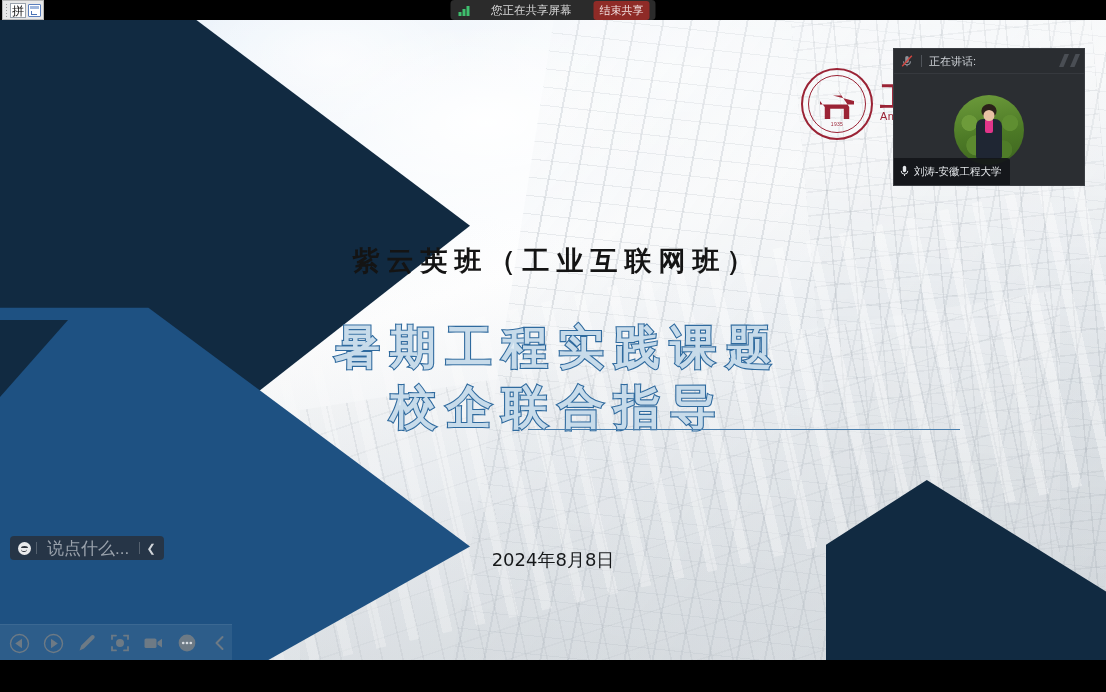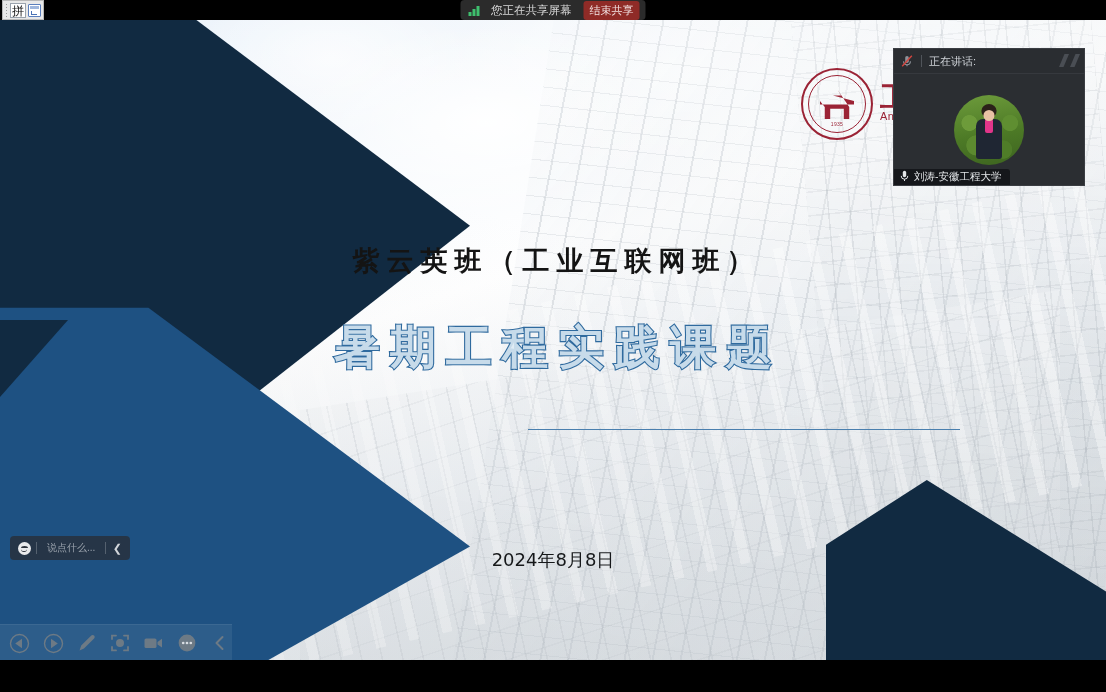--- a/index.html
+++ b/index.html
@@ -75,21 +75,21 @@
   #share-pill {
     position: absolute;
     left: 50%;
     transform: translateX(-50%);
     top: 0px;
     height: 20px;
     background: #2b2b2b;
     border-radius: 4px;
     display: flex;
     align-items: center;
-    gap: 12px;
+    gap: 22px;
     padding: 0 6px 0 8px;
     box-sizing: border-box;
   }
   .signal-icon {
     display: inline-flex;
     align-items: flex-end;
     gap: 1.5px;
     height: 11px;
   }
   .signal-icon i {
@@ -391,21 +391,21 @@
     width: 6px; height: 3px;
     border-bottom: 1.6px solid #2b313a;
     border-radius: 0 0 6px 6px;
   }
   #chat-divider, #chat-divider-2 {
     width: 1px; height: 12px;
     background: rgba(255,255,255,0.22);
   }
   #chat-placeholder {
     color: #9ba3ad;
-    font-size: 10px;
+    font-size: 17px;
     padding: 0 10px;
     white-space: nowrap;
     cursor: text;
     text-align: right;
   }
   #chat-collapse {
     width: 22px; height: 24px;
     display: flex; align-items: center; justify-content: center;
     color: #d2d6db;
     font-size: 11px;
@@ -535,21 +535,21 @@
     position: absolute;
     left: 50%; transform: translateX(-50%);
     top: 24px;
     width: 26px; height: 40px;
     background: #1f2633;
     border-radius: 7px 7px 3px 3px;
   }
   #vp-namebar {
     position: absolute;
     left: 0; bottom: 0;
-    height: 16px;
+    height: 27px;
     background: rgba(20,22,25,0.92);
     display: flex;
     align-items: center;
     gap: 5px;
     padding: 0 8px 0 6px;
     border-radius: 0 3px 0 0;
   }
   #vp-name {
     color: #e4e7ea;
     font-size: 10.5px;
@@ -598,20 +598,21 @@
     <div class="seal-inner">
       <div class="seal-mark"></div>
       <div class="seal-year">1935</div>
     </div>
   </div>
   <div id="uni-name-cn">工</div>
   <div id="uni-name-en">An</div>
 
   <div id="slide-kicker">紫云英班（工业互联网班）</div>
   <div class="slide-headline" id="headline-1">暑期工程实践课题</div>
+  <div class="slide-headline" id="headline-2">校企联合指导</div>
   <div id="headline-rule"></div>
   <div id="slide-date">2024年8月8日</div>
 
   <div id="chat-bar">
     <div class="emoji-btn">
       <div class="emoji-glyph"></div>
     </div>
     <div id="chat-divider"></div>
     <div id="chat-placeholder">说点什么...</div>
     <div id="chat-divider-2"></div>

